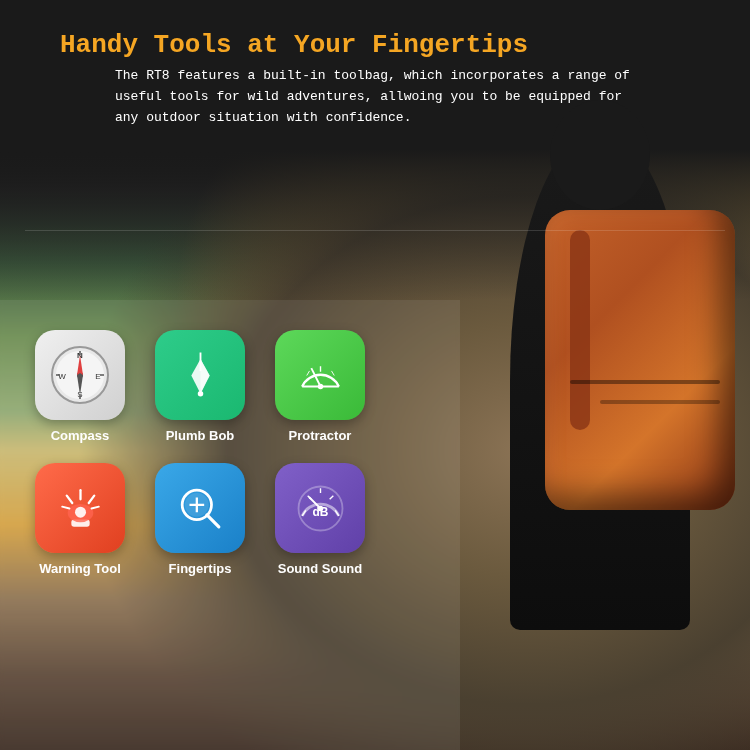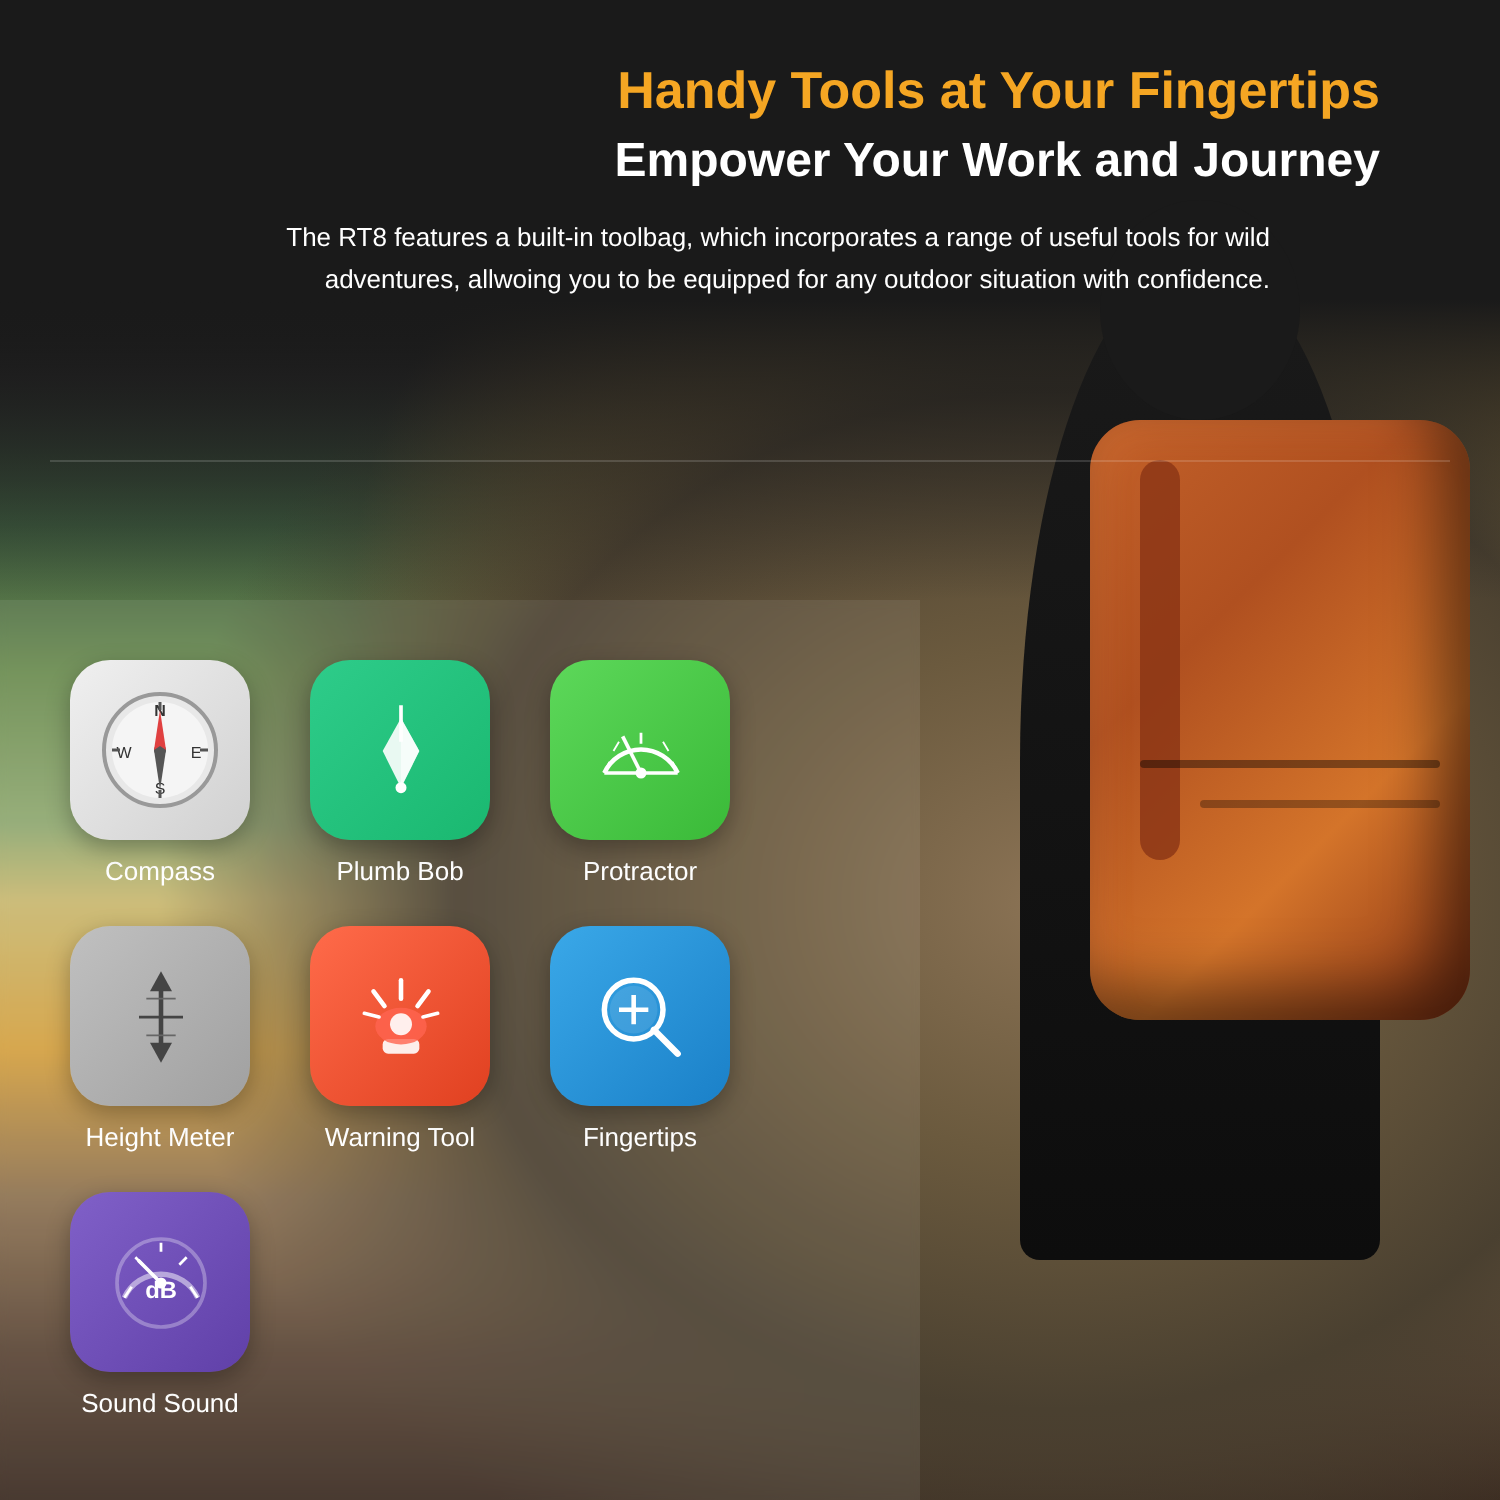--- a/index.html
+++ b/index.html
@@ -31,22 +31,23 @@
         radial-gradient(ellipse at 80% 40%, #c4a862 0%, #a08040 30%, transparent 50%),
         linear-gradient(to bottom, #111 0%, #111 18%, #2a2a2a 25%, #3d5a3e 35%, #6b8c50 45%, #8fa870 55%, #c8b870 60%, #d4a040 70%, #8B7050 80%, #5a4535 90%, #3a2a20 100%);
       z-index: 0;
     }
 
     .content {
       position: absolute;
       top: 0; left: 0;
       width: 100%;
       z-index: 10;
-      text-align: right;
+      text-align: left;
       padding: 30px 60px 0;
+      font-family: Liberation Mono, monospace;
     }
 
     .headline-yellow {
       color: #f5a623;
       font-size: 26px;
       font-weight: 700;
       margin-bottom: 6px;
     }
 
     .headline-white {
@@ -102,21 +103,21 @@
       align-items: center;
       justify-content: center;
       position: relative;
       overflow: hidden;
       box-shadow: 0 4px 12px rgba(0,0,0,0.3);
     }
 
     .tool-label {
       color: #ffffff;
       font-size: 13px;
-      font-weight: 400;
+      font-weight: 700;
       text-align: right;
     }
 
     
     .icon-compass {
       background: linear-gradient(135deg, #f0f0f0 0%, #d0d0d0 100%);
     }
     .icon-compass svg { width: 60px; height: 60px; }
 
     
@@ -185,21 +186,20 @@
   <div style="position:absolute;right:15px;top:80px;width:190px;height:300px;background:linear-gradient(135deg,#c4622a,#b05020,#d4742a,#8a3515);border-radius:25px;box-shadow:inset -15px -15px 30px rgba(0,0,0,0.5),inset 8px 8px 15px rgba(255,150,80,0.15);"></div>
 
   <div style="position:absolute;right:160px;top:100px;width:20px;height:200px;background:#8a3515;border-radius:10px;opacity:0.8;"></div>
 
   <div style="position:absolute;right:30px;top:250px;width:150px;height:4px;background:rgba(0,0,0,0.4);border-radius:2px;"></div>
   <div style="position:absolute;right:30px;top:270px;width:120px;height:4px;background:rgba(0,0,0,0.3);border-radius:2px;"></div>
 </div>
 
 <div class="content">
   <h2 class="headline-yellow">Handy Tools at Your Fingertips</h2>
-  <h1 class="headline-white">Empower Your Work and Journey</h1>
   <p class="description">The RT8 features a built-in toolbag, which incorporates a range of useful tools for wild adventures, allwoing you to be equipped for any outdoor situation with confidence.</p>
 </div>
 
 <div class="divider"></div>
 
 <div class="tools-panel">
   <div class="tools-grid">
 
     <div class="tool-item">
       <div class="tool-icon icon-compass">
@@ -256,38 +256,20 @@
           <line x1="30" y1="20" x2="30" y2="26" stroke="white" stroke-width="1.5"></line>
           <line x1="50" y1="42" x2="47" y2="36" stroke="white" stroke-width="1.5"></line>
           <line x1="15" y1="30" x2="18" y2="25" stroke="white" stroke-width="1"></line>
           <line x1="45" y1="30" x2="42" y2="25" stroke="white" stroke-width="1"></line>
         </svg>
       </div>
       <span class="tool-label">Protractor</span>
     </div>
 
 
-    <div class="tool-item">
-      <div class="tool-icon icon-height-meter">
-        <svg viewBox="0 0 60 60" width="55" height="55">
-
-          <line x1="30" y1="8" x2="30" y2="52" stroke="#444" stroke-width="2.5"></line>
-
-          <polygon points="30,5 24,16 36,16" fill="#444"></polygon>
-
-          <polygon points="30,55 24,44 36,44" fill="#444"></polygon>
-
-          <line x1="18" y1="30" x2="42" y2="30" stroke="#444" stroke-width="1.5"></line>
-
-          <line x1="22" y1="20" x2="38" y2="20" stroke="#666" stroke-width="1"></line>
-          <line x1="22" y1="40" x2="38" y2="40" stroke="#666" stroke-width="1"></line>
-        </svg>
-      </div>
-      <span class="tool-label">Height Meter</span>
-    </div>
 
     <div class="tool-item">
       <div class="tool-icon icon-warning">
         <svg viewBox="0 0 60 60" width="55" height="55">
 
           <rect x="20" y="42" width="20" height="8" rx="3" fill="white" opacity="0.9"></rect>
 
           <ellipse cx="30" cy="35" rx="14" ry="10" fill="rgba(255,100,80,0.8)"></ellipse>
 
           <line x1="30" y1="10" x2="30" y2="20" stroke="white" stroke-width="2.5" stroke-linecap="round"></line>

